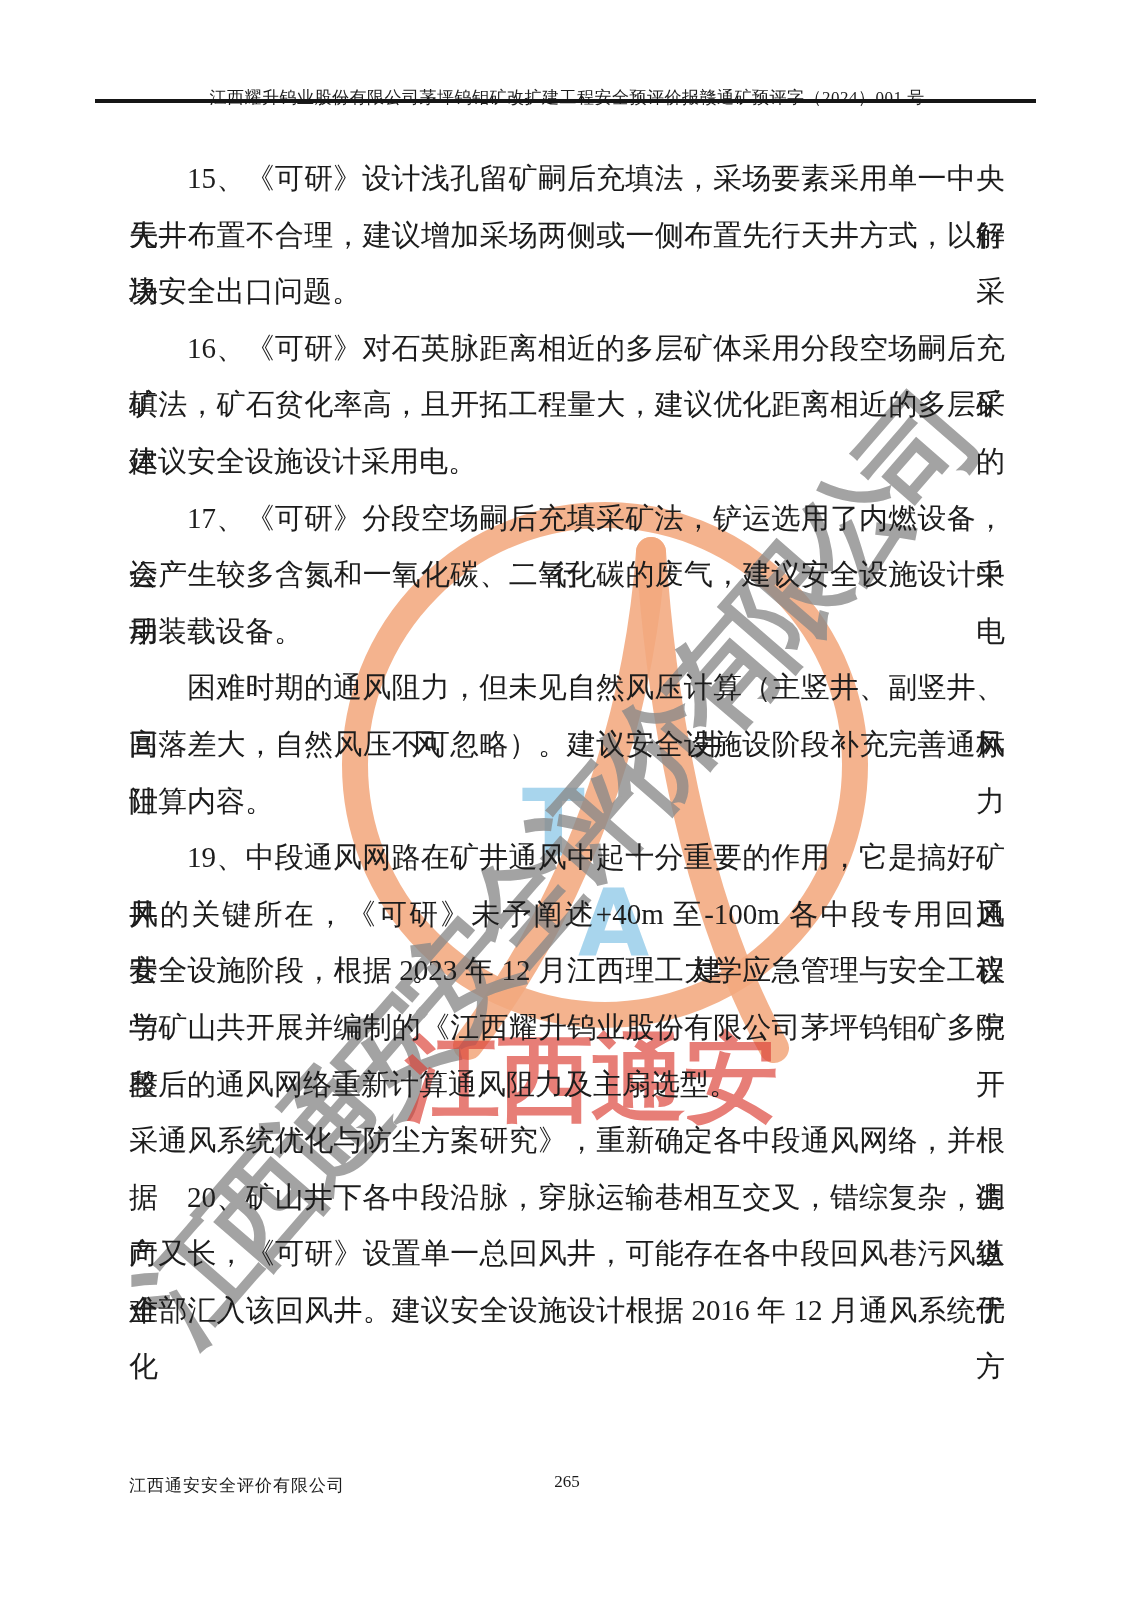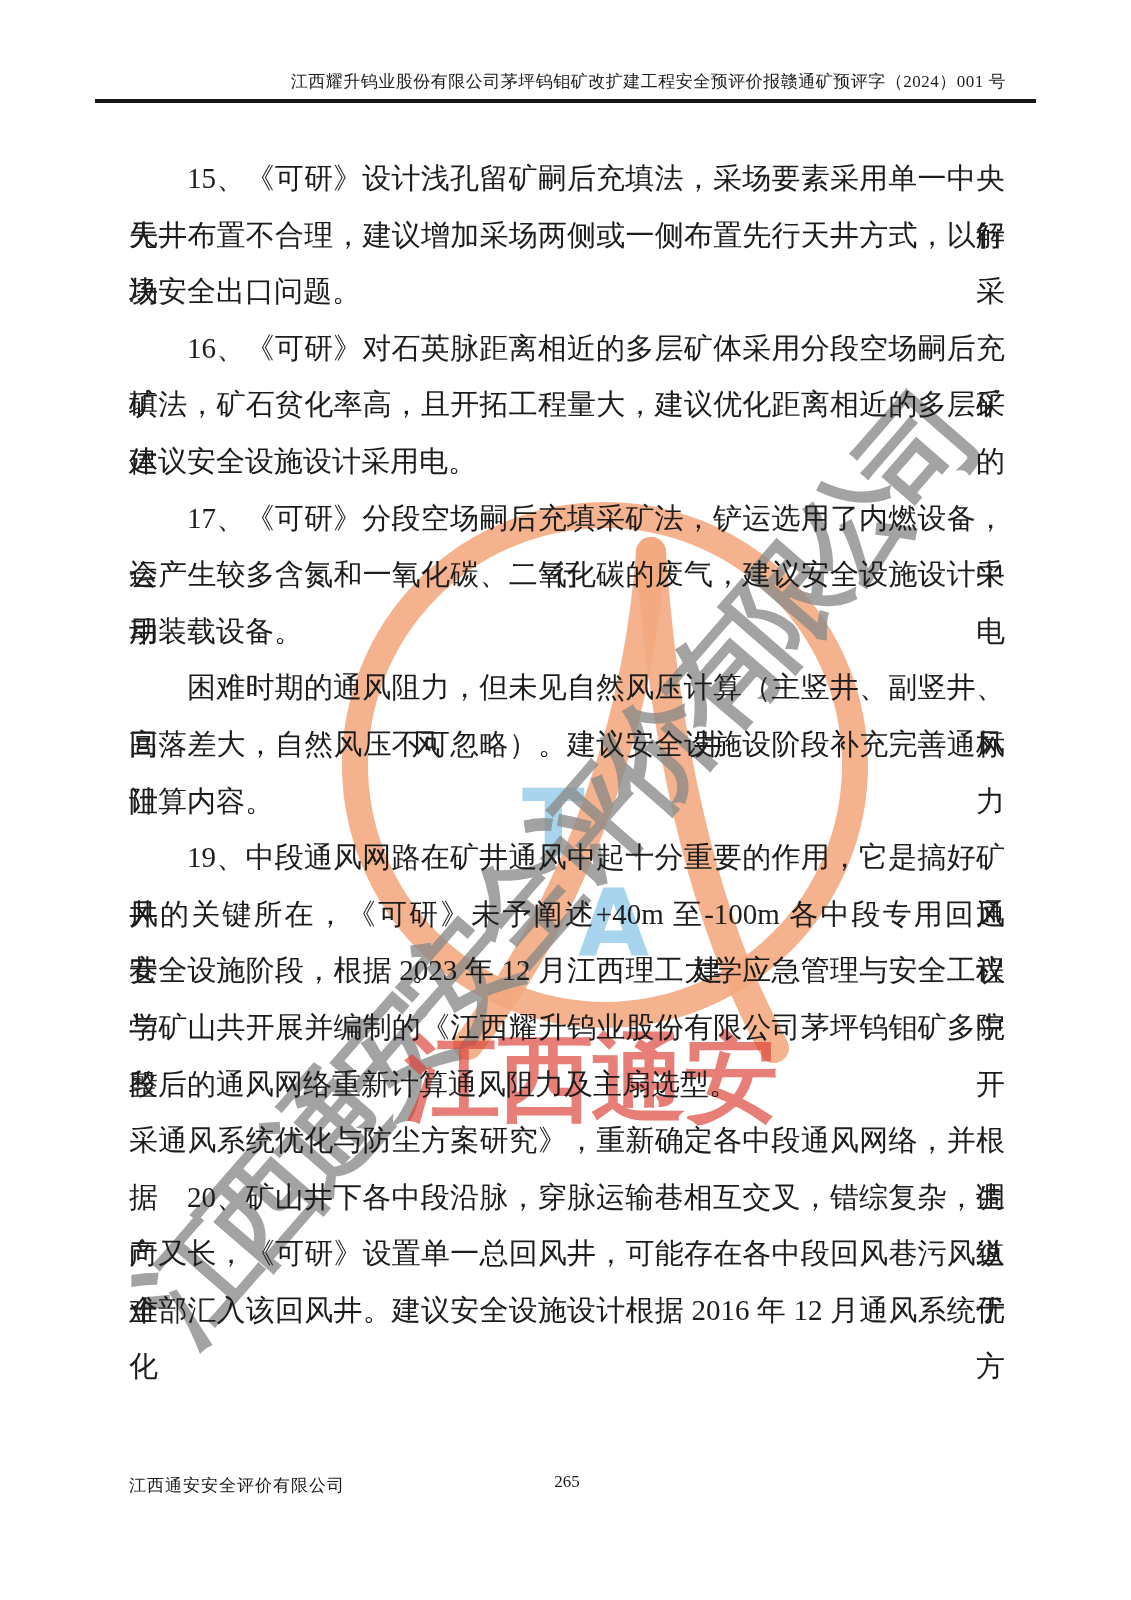--- a/index.html
+++ b/index.html
@@ -4,22 +4,22 @@
 <style>
   html,body{margin:0;padding:0;}
   body{
     width:1131px;height:1600px;background:#ffffff;position:relative;overflow:hidden;
     font-family:"Liberation Serif","DejaVu Serif",serif;color:#1c1c1c;
   }
   .page{position:absolute;inset:0;}
 
   
   .hdr{
-    position:absolute;left:128px;top:70px;width:878px;
-    display:flex;justify-content:flex-end;align-items:baseline;
+    position:absolute;left:128px;top:86px;width:878px;
+    display:flex;justify-content:center;align-items:baseline;
     font-size:17px;letter-spacing:.5px;white-space:nowrap;z-index:2;
   }
   .hdr .doc-no{font-size:17px;}
   .rule{position:absolute;left:95px;top:99px;width:941px;height:4px;background:#161616;z-index:2;}
 
   
   .wm{position:absolute;inset:0;z-index:0;}
   .wm-svg{position:absolute;left:0;top:0;}
   .wm-ta{
     position:absolute;left:522px;top:778px;

